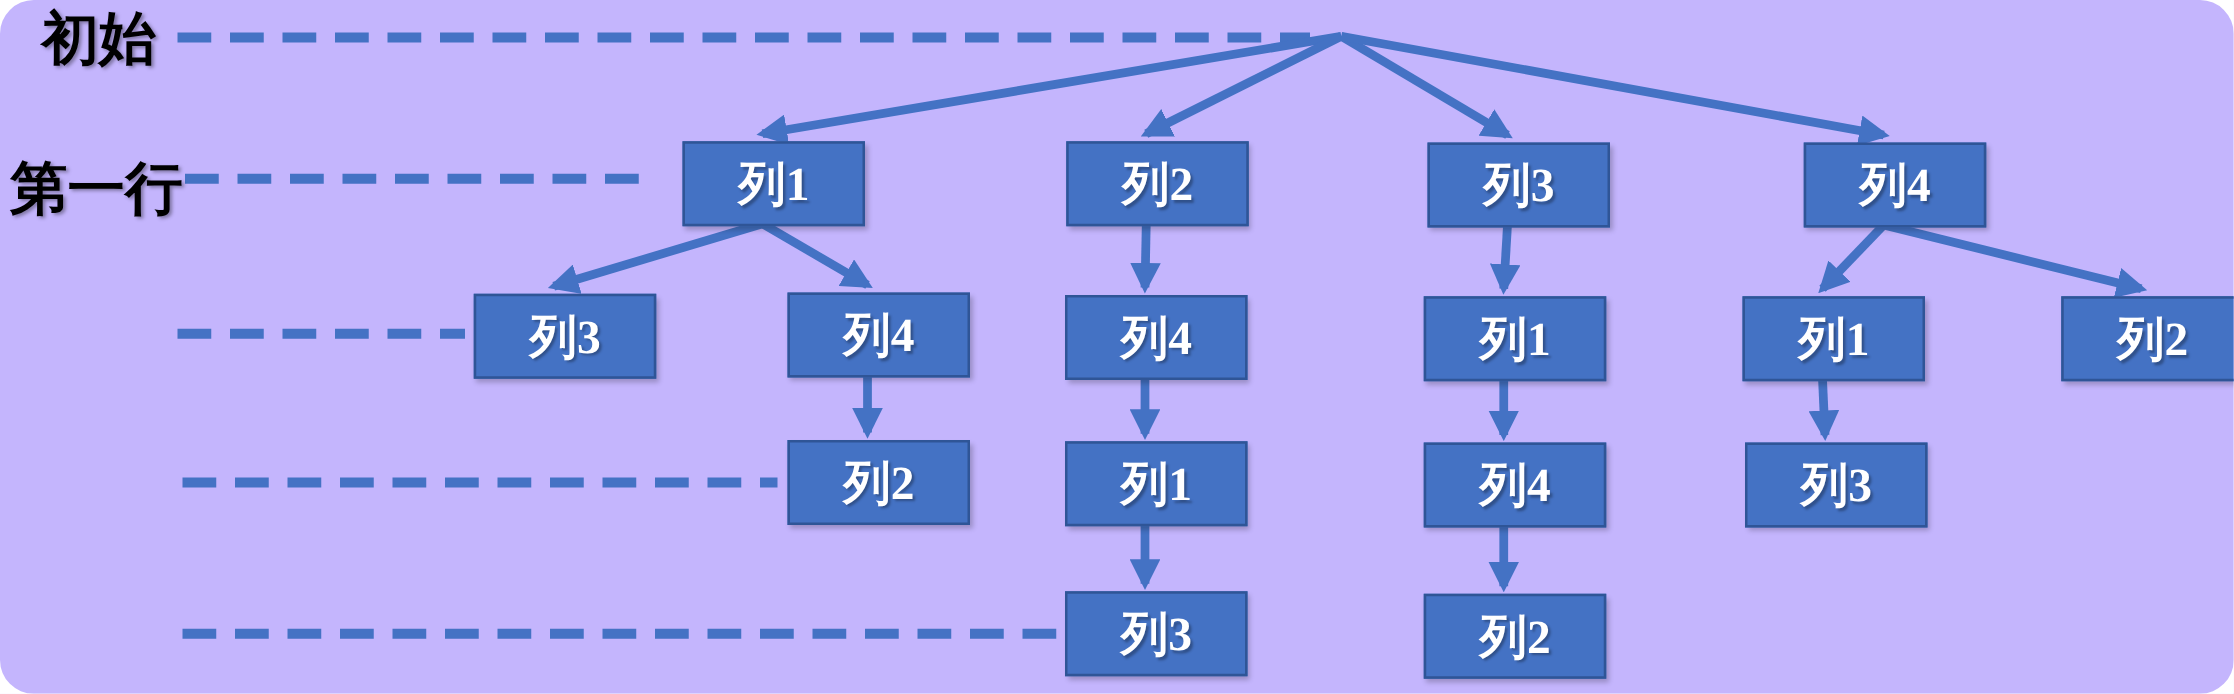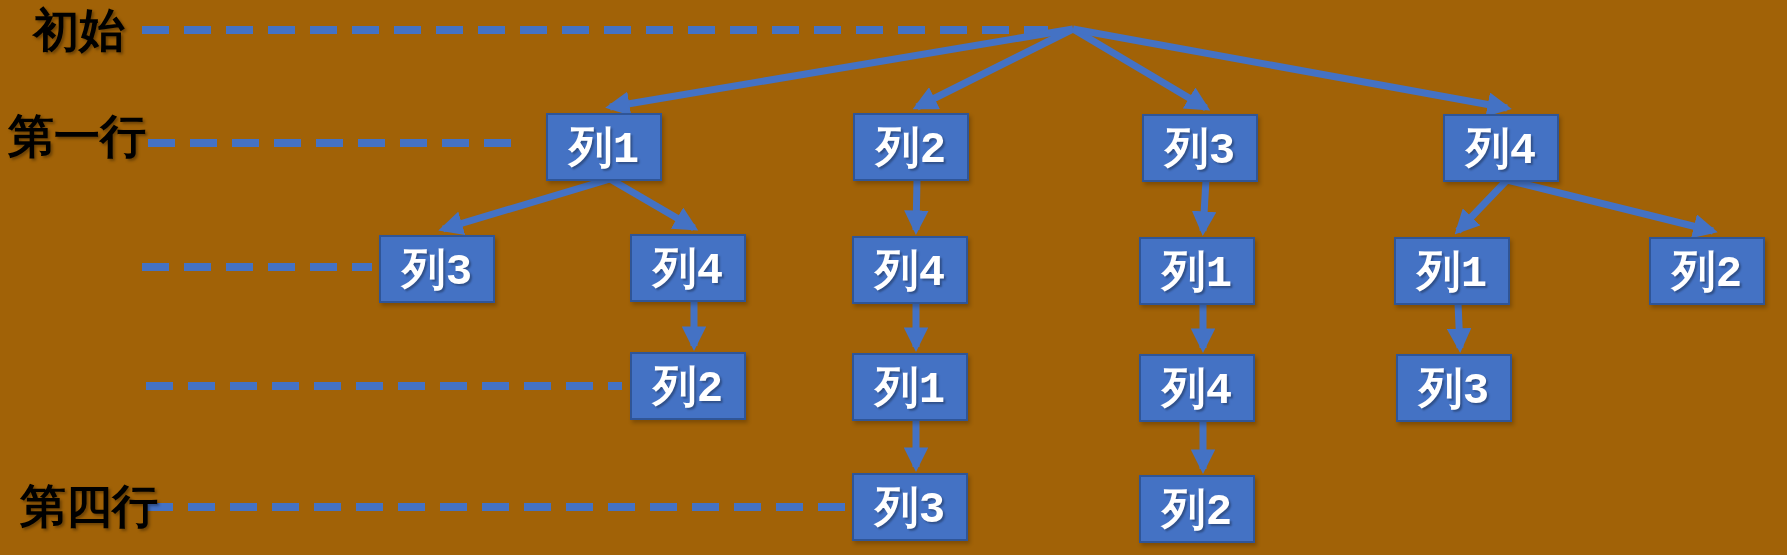--- a/index.html
+++ b/index.html
@@ -1,53 +1,54 @@
 <!DOCTYPE html>
 <html><head>
 <meta charset="utf-8">
 <style>
   html, body { margin: 0; padding: 0; background: #ffffff; }
   .stage {
     position: relative;
     width: 1787px;
     height: 555px;
-    background: #a16207;
+    background: #c4b5fd;
     overflow: hidden;
-    font-family: Liberation Mono, monospace;
+    font-family: Liberation Serif, serif;
+    border-radius: 27px;
   }
   .edges-layer {
     position: absolute;
     left: 0; top: 0;
     width: 1787px; height: 555px;
   }
   .row-label {
     position: absolute;
     transform: translateY(-50%);
     font-size: 46px;
     font-weight: bold;
     color: #000000;
     white-space: nowrap;
     text-shadow: 2px 2px 3px rgba(0,0,0,0.35);
     z-index: 2;
   }
   .row-label.l0 { left: 33px; top: 31px; }
-  .row-label.l1 { left: 8px;  top: 137px; text-align: center; }
+  .row-label.l1 { left: 8px;  top: 151px; text-align: center; }
   .row-label.l2 { left: 20px; top: 267px; }
   .row-label.l3 { left: 24px; top: 386px; }
   .row-label.l4 { left: 20px; top: 507px; }
   .node {
     position: absolute;
-    width: 116px;
+    width: 146px;
     height: 68px;
     box-sizing: border-box;
     background: #4472C4;
     border: 2.5px solid #2F5597;
     box-shadow: 2px 3px 4px rgba(0,0,0,0.22);
     color: #ffffff;
-    font-size: 44px;
+    font-size: 38px;
     font-weight: bold;
     display: flex;
     align-items: center;
     justify-content: center;
     text-shadow: 2px 2px 2px rgba(0,0,0,0.3);
     z-index: 3;
   }
   .dash-line { stroke: #4472C4; stroke-width: 8; stroke-dasharray: 27 15; fill: none; }
   .edge-line { stroke: #4472C4; stroke-width: 7; fill: none; }
 </style>
@@ -80,21 +81,20 @@
       <line class="edge-line" x1="694" y1="300" x2="694" y2="346" marker-end="url(#arrowhead)"></line>
       <line class="edge-line" x1="916" y1="302" x2="916" y2="347" marker-end="url(#arrowhead)"></line>
       <line class="edge-line" x1="1203" y1="303" x2="1203" y2="348" marker-end="url(#arrowhead)"></line>
       <line class="edge-line" x1="1458" y1="303" x2="1460" y2="348" marker-end="url(#arrowhead)"></line>
       <line class="edge-line" x1="916" y1="419" x2="916" y2="467" marker-end="url(#arrowhead)"></line>
       <line class="edge-line" x1="1203" y1="420" x2="1203" y2="469" marker-end="url(#arrowhead)"></line>
     </svg>
 
   <div class="row-label l0">初始</div>
   <div class="row-label l1">第一行</div>
-  <div class="row-label l4">第四行</div>
 
   <div id="nodes">
       <div class="node" style="left: 546px; top: 113px;">列1</div>
       <div class="node" style="left: 853px; top: 113px;">列2</div>
       <div class="node" style="left: 1142px; top: 114px;">列3</div>
       <div class="node" style="left: 1443px; top: 114px;">列4</div>
       <div class="node" style="left: 379px; top: 235px;">列3</div>
       <div class="node" style="left: 630px; top: 234px;">列4</div>
       <div class="node" style="left: 852px; top: 236px;">列4</div>
       <div class="node" style="left: 1139px; top: 237px;">列1</div>

